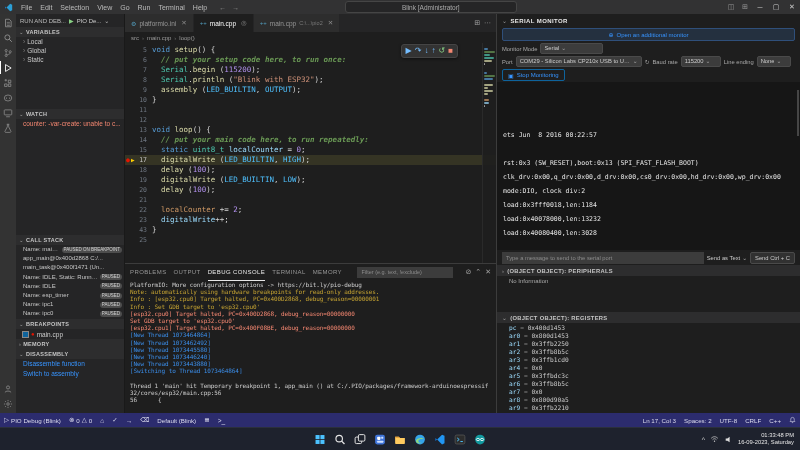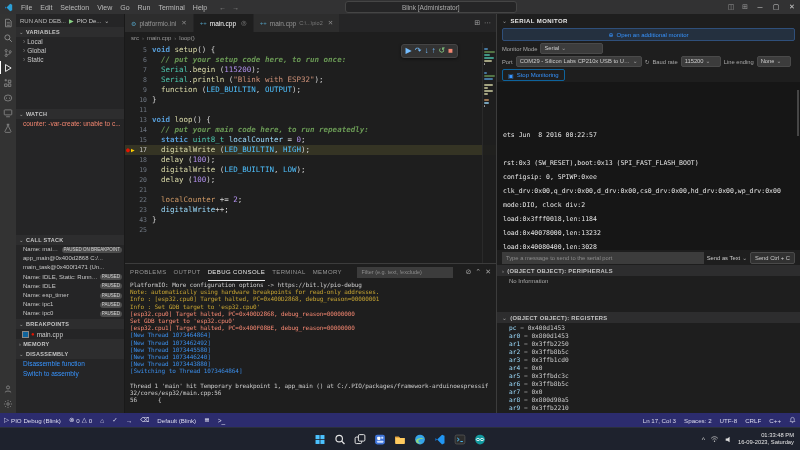--- a/index.html
+++ b/index.html
@@ -53,21 +53,21 @@
   #breadcrumb{height:11px;display:flex;align-items:center;gap:3px;padding:0 6px;font-size:6px;color:#9d9d9d;background:#1e1e1e;flex:0 0 auto;}
   #breadcrumb .sep{color:#6a6a6a;}
   
   #code-area{flex:1;position:relative;overflow:hidden;background:#1e1e1e;padding-top:2px;}
   .code-line{display:flex;height:10px;line-height:10px;font-family:"DejaVu Sans Mono",monospace;font-size:7.5px;white-space:pre;}
   .code-line.current{background:rgba(210,200,80,0.13);}
   .ln{width:22px;flex:0 0 auto;text-align:right;padding-right:5px;color:#6e7681;position:relative;font-size:6.5px;}
   .current .ln{color:#c6c6c6;}
   .bp-mark{position:absolute;left:1px;top:0;color:#e51400;font-size:6.5px;}
   .cur-arrow{position:absolute;left:6px;top:0;color:#ffcc00;font-size:6px;}
-  .tk-kw{color:#569cd6;font-weight:bold;} .tk-fn{color:#dcdcaa;} .tk-cls{color:#4ec9b0;} .tk-num{color:#b392f0;}
+  .tk-kw{color:#569cd6;} .tk-fn{color:#dcdcaa;} .tk-cls{color:#4ec9b0;} .tk-num{color:#b392f0;}
   .tk-str{color:#ce9178;} .tk-cmt{color:#6a9955;font-style:italic;font-weight:bold;} .tk-var{color:#9cdcfe;}
   .tk-const{color:#4fc1ff;} .tk-pl{color:#d4d4d4;} .tk-orange{color:#d19a66;}
   #debug-toolbar{position:absolute;top:1px;right:38px;background:#333333;border:1px solid #454545;border-radius:3px;display:flex;gap:3px;padding:1px 4px;box-shadow:0 1px 3px rgba(0,0,0,.5);z-index:5;}
   .dbg-btn{font-size:8px;line-height:10px;}
   .dbg-blue{color:#75beff;} .dbg-green{color:#89d185;} .dbg-red{color:#f48771;}
   #minimap{position:absolute;right:0;top:0;bottom:0;width:13px;background:rgba(30,30,30,.9);border-left:1px solid #2a2a2a;padding-top:4px;}
   .mm-bar{height:2px;margin:1px 1px;border-radius:1px;opacity:.7;}
   
   #panel{height:149px;border-top:1px solid #3c3c3c;display:flex;flex-direction:column;background:#1e1e1e;flex:0 0 auto;}
   #panel-tabs{height:16px;display:flex;align-items:center;padding:0 5px;gap:7px;flex:0 0 auto;}
@@ -333,23 +333,24 @@
             <span class="dbg-btn dbg-blue">↓</span>
             <span class="dbg-btn dbg-blue">↑</span>
             <span class="dbg-btn dbg-green">↺</span>
             <span class="dbg-btn dbg-red">■</span>
           </div>
         <div id="code-lines">
             <div class="code-line"><span class="ln">5</span><span><span class="tk-kw">void</span><span class="tk-pl"> </span><span class="tk-fn">setup</span><span class="tk-pl">() {</span></span></div>
             <div class="code-line"><span class="ln">6</span><span><span class="tk-pl">  </span><span class="tk-cmt">// put your setup code here, to run once:</span></span></div>
             <div class="code-line"><span class="ln">7</span><span><span class="tk-pl">  </span><span class="tk-cls">Serial</span><span class="tk-pl">.</span><span class="tk-fn">begin</span><span class="tk-pl"> (</span><span class="tk-num">115200</span><span class="tk-pl">);</span></span></div>
             <div class="code-line"><span class="ln">8</span><span><span class="tk-pl">  </span><span class="tk-cls">Serial</span><span class="tk-pl">.</span><span class="tk-fn">println</span><span class="tk-pl"> (</span><span class="tk-str">"Blink with ESP32"</span><span class="tk-pl">);</span></span></div>
-            <div class="code-line"><span class="ln">9</span><span><span class="tk-pl">  </span><span class="tk-fn">function</span><span class="tk-pl"> (</span><span class="tk-const">LED_BUILTIN</span><span class="tk-pl">, </span><span class="tk-const">OUTPUT</span><span class="tk-pl">);</span></span></div>
+            <div class="code-line"><span class="ln">9</span><span><span class="tk-pl">  </span><span class="tk-fn">assembly</span><span class="tk-pl"> (</span><span class="tk-const">LED_BUILTIN</span><span class="tk-pl">, </span><span class="tk-const">OUTPUT</span><span class="tk-pl">);</span></span></div>
             <div class="code-line"><span class="ln">10</span><span><span class="tk-pl">}</span></span></div>
             <div class="code-line"><span class="ln">11</span><span></span></div>
+            <div class="code-line"><span class="ln">12</span><span></span></div>
             <div class="code-line"><span class="ln">13</span><span><span class="tk-kw">void</span><span class="tk-pl"> </span><span class="tk-fn">loop</span><span class="tk-pl">() {</span></span></div>
             <div class="code-line"><span class="ln">14</span><span><span class="tk-pl">  </span><span class="tk-cmt">// put your main code here, to run repeatedly:</span></span></div>
             <div class="code-line"><span class="ln">15</span><span><span class="tk-pl">  </span><span class="tk-kw">static</span><span class="tk-pl"> </span><span class="tk-cls">uint8_t</span><span class="tk-pl"> </span><span class="tk-var">localCounter</span><span class="tk-pl"> = </span><span class="tk-num">0</span><span class="tk-pl">;</span></span></div>
             <div class="code-line current"><span class="ln">17<span class="bp-mark">●</span><span class="cur-arrow">▶</span></span><span><span class="tk-pl">  </span><span class="tk-fn">digitalWrite</span><span class="tk-pl"> (</span><span class="tk-const">LED_BUILTIN</span><span class="tk-pl">, </span><span class="tk-const">HIGH</span><span class="tk-pl">);</span></span></div>
             <div class="code-line"><span class="ln">18</span><span><span class="tk-pl">  </span><span class="tk-fn">delay</span><span class="tk-pl"> (</span><span class="tk-num">100</span><span class="tk-pl">);</span></span></div>
             <div class="code-line"><span class="ln">19</span><span><span class="tk-pl">  </span><span class="tk-fn">digitalWrite</span><span class="tk-pl"> (</span><span class="tk-const">LED_BUILTIN</span><span class="tk-pl">, </span><span class="tk-const">LOW</span><span class="tk-pl">);</span></span></div>
             <div class="code-line"><span class="ln">20</span><span><span class="tk-pl">  </span><span class="tk-fn">delay</span><span class="tk-pl"> (</span><span class="tk-num">100</span><span class="tk-pl">);</span></span></div>
             <div class="code-line"><span class="ln">21</span><span></span></div>
             <div class="code-line"><span class="ln">22</span><span><span class="tk-pl">  </span><span class="tk-orange">localCounter</span><span class="tk-pl"> += </span><span class="tk-num">2</span><span class="tk-pl">;</span></span></div>
             <div class="code-line"><span class="ln">23</span><span><span class="tk-pl">  </span><span class="tk-var">digitalWrite</span><span class="tk-pl">++;</span></span></div>
@@ -435,21 +436,21 @@
           </span>
       </div>
       <div class="sm-row">
         <span id="stop-btn">
           <span>▣</span>
           <span>Stop Monitoring</span>
         </span>
       </div>
       <div id="serial-term">
         <div id="serial-scroll"></div>
-      <div>ets Jun  8 2016 00:22:57</div><div> </div><div>rst:0x3 (SW_RESET),boot:0x13 (SPI_FAST_FLASH_BOOT)</div><div>configsip: 0, SPIWP:0xee</div><div>clk_drv:0x00,q_drv:0x00,d_drv:0x00,cs0_drv:0x00,hd_drv:0x00,wp_drv:0x00</div><div>mode:DIO, clock div:2</div><div>load:0x3fff0018,len:1184</div><div>load:0x40078000,len:13232</div><div>load:0x40080400,len:3028</div></div>
+      <div>ets Jun  8 2016 00:22:57</div><div> </div><div>rst:0x3 (SW_RESET),boot:0x13 (SPI_FAST_FLASH_BOOT)</div><div>clk_drv:0x00,q_drv:0x00,d_drv:0x00,cs0_drv:0x00,hd_drv:0x00,wp_drv:0x00</div><div>mode:DIO, clock div:2</div><div>load:0x3fff0018,len:1184</div><div>load:0x40078000,len:13232</div><div>load:0x40080400,len:3028</div></div>
       <div id="sm-input-row">
         <input id="sm-msg" placeholder="Type a message to send to the serial port" style="">
         <span class="sm-sendtxt">
             <span>Send as Text</span>
             <span style="color:#9a9a9a">⌄</span>
           </span>
         <span id="send-ctrlc">Send Ctrl + C</span>
       </div>
       <div class="obj-h">
           <span class="chev">›</span>

